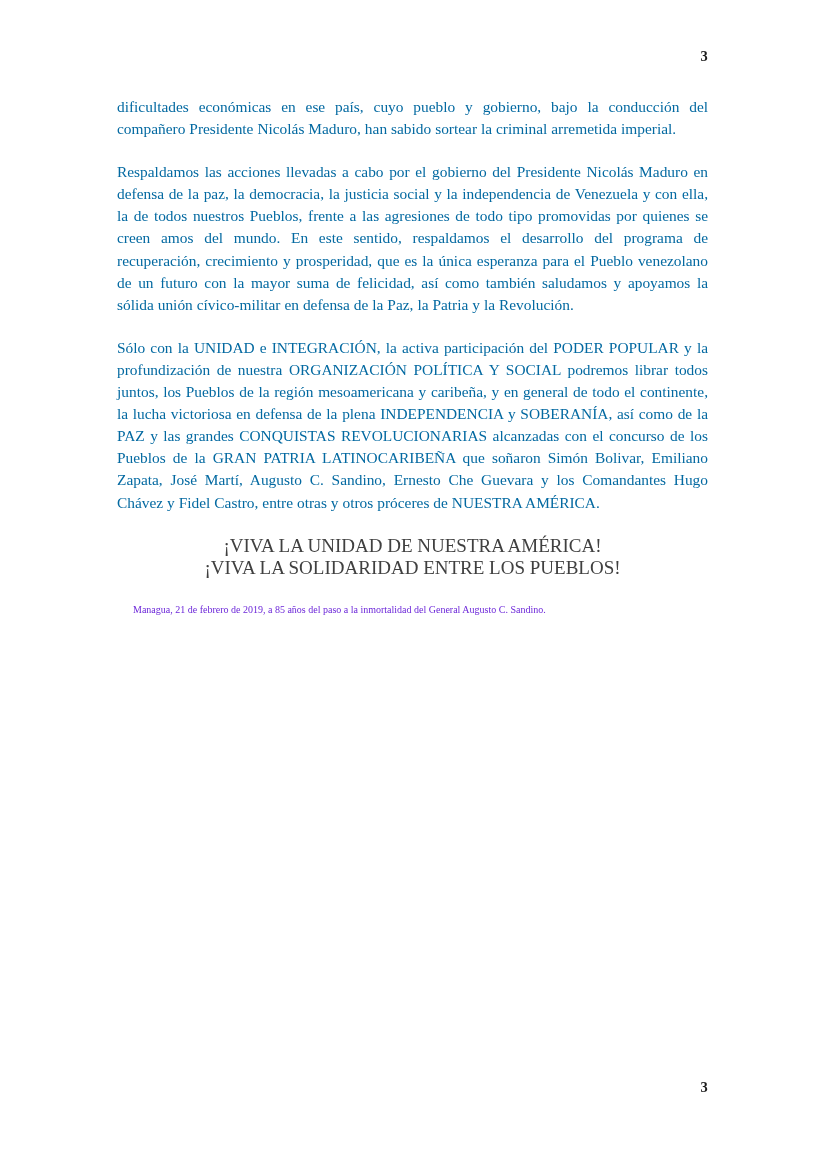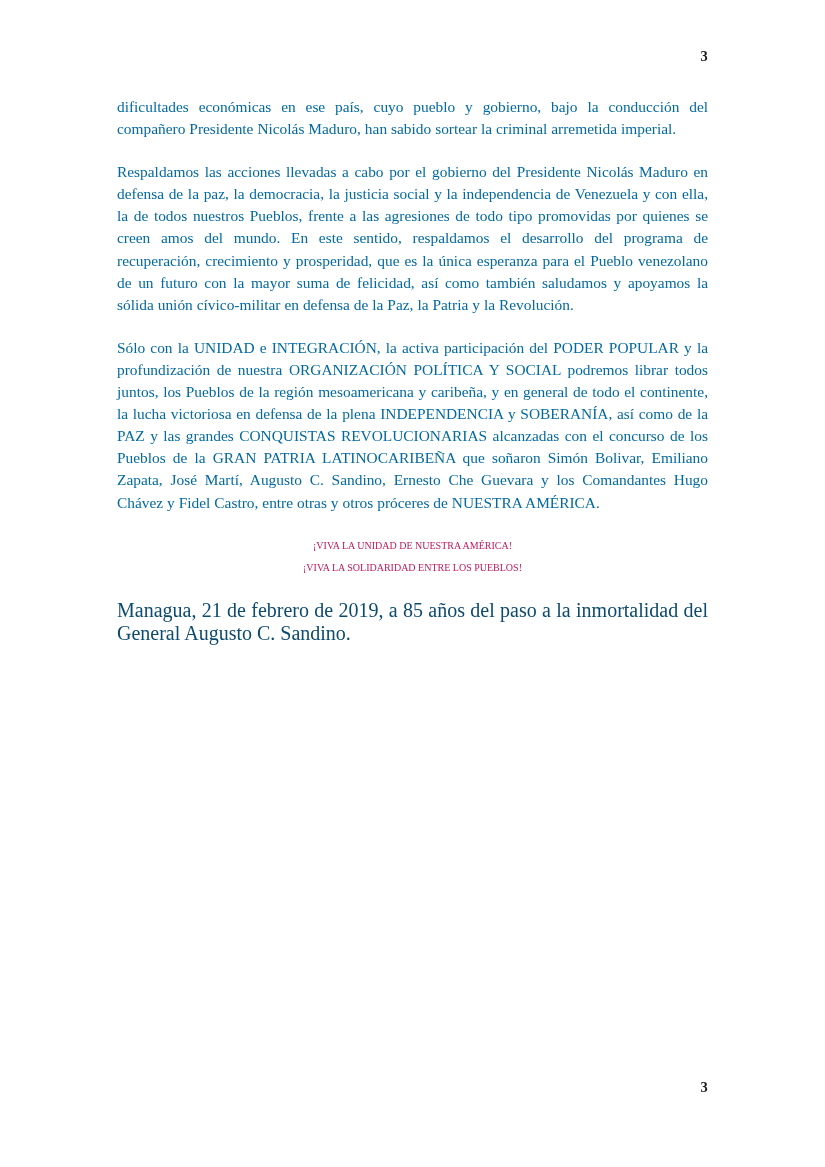--- a/index.html
+++ b/index.html
@@ -52,31 +52,31 @@
     color: #0369a1;
     word-spacing: 0.1px;
   }
   p.para:last-of-type { margin-bottom: 0; }
 
   .slogans {
     margin: 9px 0 20px 0;
   }
   p.slogan {
     margin: 0;
-    font-size: 10px;
+    font-size: 19px;
     line-height: 22.4px;
     text-align: center;
-    color: #be185d;
+    color: #404040;
   }
   p.closing {
-    margin: 0;
-    font-size: 20px;
+    margin: 16px;
+    font-size: 10px;
     line-height: 22.1px;
     text-align: justify;
-    color: #0c4a6e;
+    color: #6d28d9;
   }
 </style>
 </head>
 <body>
 
 <div class="page">
 
   <div class="page-number top">3</div>
 
   <div class="content">

